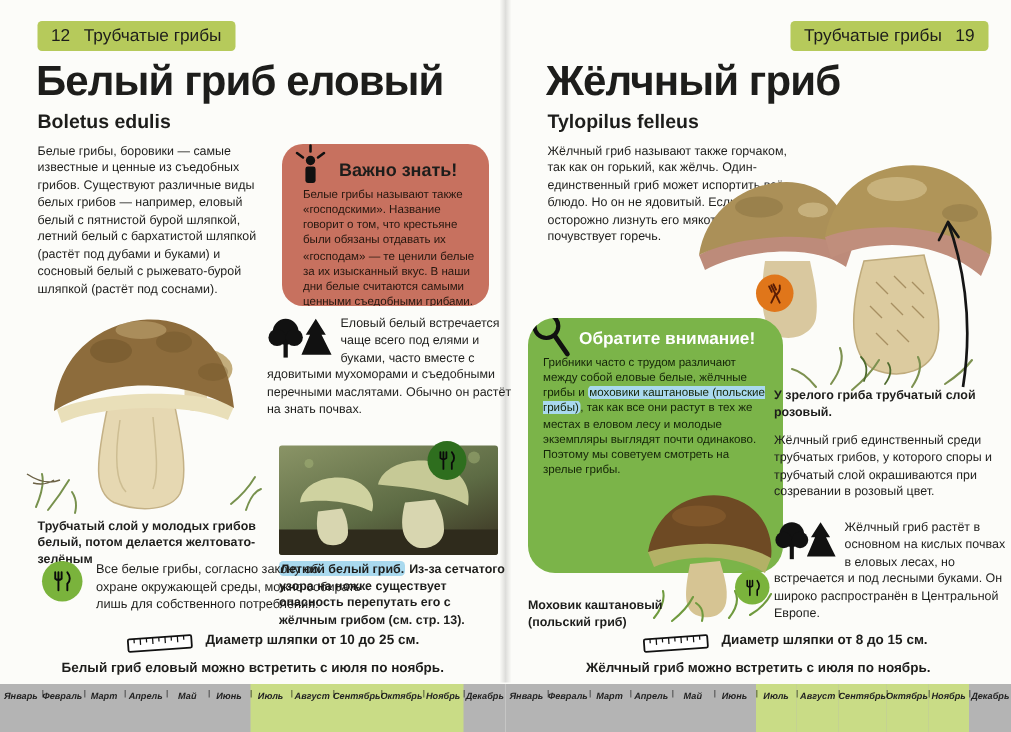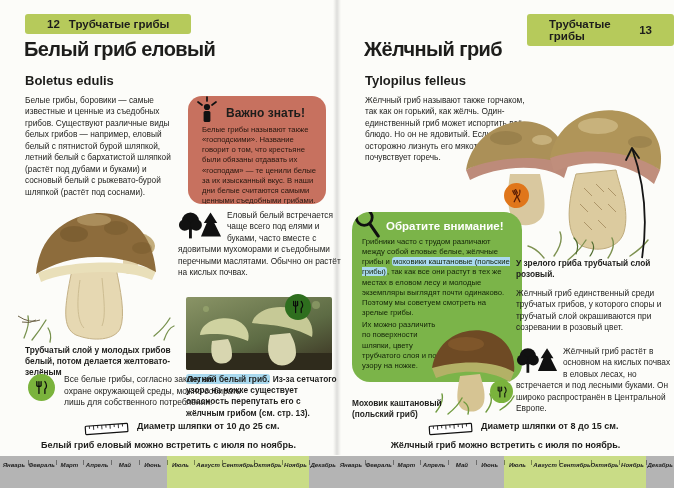--- a/index.html
+++ b/index.html
@@ -6,23 +6,23 @@
     --badge-green:#b6ca5b; --box-salmon:#c7715f; --box-green:#7bb449;
     --highlight-blue:#a9d9ee; --month-gray:#b4b4b4; --month-green:#c9dc86;
     --circle-green:#7ab33c; --circle-dark-green:#2e6e1e; --circle-orange:#e0761a;
     --text-dark:#1d1d1b;
   }
   *{box-sizing:border-box;margin:0;padding:0}
   body{font-family:"Liberation Sans",sans-serif;background:#777;color:var(--text-dark)}
   #canvas{position:relative;width:674px;height:488px;background:#fcfcf9;overflow:hidden;margin:0 auto}
   .gutter{position:absolute;left:333px;top:0;width:8px;height:455px;
           background:linear-gradient(90deg,rgba(0,0,0,0),rgba(0,0,0,.12),rgba(0,0,0,0))}
-  .badge{position:absolute;background:var(--badge-green);font-weight:bold;font-size:11.5px;
-         padding:4px 22px;border-radius:3px;display:flex;gap:9px;align-items:center}
-  .page-title{position:absolute;font-size:20px;font-weight:800;letter-spacing:-.6px}
+  .badge{position:absolute;background:var(--badge-green);font-weight:normal;font-size:11.5px;
+         padding:4px 9px;border-radius:3px;display:flex;gap:9px;align-items:center}
+  .page-title{position:absolute;font-size:28px;font-weight:800;letter-spacing:-.6px}
   .latin{position:absolute;font-size:13px;font-weight:700}
   .para{position:absolute;font-size:8.3px;line-height:1.38}
   .cap{position:absolute;font-size:8.3px;line-height:1.35;font-weight:700}
   .roundbox{position:absolute;border-radius:14px;padding:10px 9px 8px 10px;overflow:hidden}
   .salmon{background:var(--box-salmon)}
   .green{background:var(--box-green)}
   .boxtitle{font-size:12px;font-weight:800;margin-bottom:5px}
   .boxtext{font-size:7.7px;line-height:1.32;color:#26170f}
   .green .boxtext{color:#142408}
   .hl{background:var(--highlight-blue);border-radius:3px;padding:0 1px}
@@ -88,21 +88,21 @@
     <div class="note" style="left:178px;top:210px;width:166px">
       <span class="tree">
         <svg width="44" height="30" viewBox="0 0 46 30">
           <circle cx="13" cy="11" r="9" fill="#111"></circle>
             <circle cx="7" cy="15" r="6" fill="#111"></circle>
           <circle cx="19" cy="15" r="6" fill="#111"></circle>
             <rect x="11.5" y="18" width="3" height="11" fill="#111"></rect>
           <path d="M34,2 L41,13 L38,13 L45,27 L24,27 L30,13 L27,13 Z" fill="#111"></path>
         </svg>
       </span>
-      <span>Еловый белый встречается чаще всего под елями и буками, часто вместе с ядовитыми мухоморами и съедобными перечными маслятами. Обычно он растёт на кислых почвах.</span>
+      <span>Еловый белый встречается чаще всего под елями и буками, часто вместе с ядовитыми мухоморами и съедобными перечными маслятами. Обычно он растёт на знать почвах.</span>
     </div>
 
     <div class="photo" style="left:186px;top:297px;width:146px;height:73px">
       <svg width="146" height="73" viewBox="0 0 146 73">
         <rect x="0" y="56" width="146" height="17" fill="#2f2b1c"></rect>
         <path d="M14,38 C16,22 40,18 52,24 C62,29 64,38 62,44 C44,36 26,36 14,38 Z" fill="#cfd2a0"></path>
         <path d="M26,44 C24,56 26,64 32,66 C40,68 46,64 46,58 C46,50 44,46 42,42 Z" fill="#d8d6b0"></path>
         <path d="M66,26 C70,10 98,6 112,14 C124,20 128,30 126,40 C104,28 82,28 66,26 Z" fill="#c6c996"></path>
         <path d="M84,38 C80,54 82,64 92,68 C102,70 110,64 110,56 C110,46 106,40 104,36 Z" fill="#d8d6b0"></path>
         <circle cx="20" cy="12" r="3" fill="#9aa870" opacity=".7"></circle>
@@ -151,21 +151,21 @@
         <span class="month active">Сентябрь</span>
         <span class="month active">Октябрь</span>
         <span class="month active">Ноябрь</span>
         <span class="month">Декабрь</span>
       </div>
   </div>
 
   <div>
     <div class="badge" style="left:527px;top:14px">
       <span>Трубчатые грибы</span>
-      <span>13</span>
+      <span>19</span>
     </div>
     <div class="page-title" style="left:364px;top:38px">Жёлчный гриб</div>
     <div class="latin" style="left:365px;top:73px">Tylopilus felleus</div>
     <div class="para" style="left:365px;top:95px;width:168px">Жёлчный гриб называют также горчаком, так как он горький, как жёлчь. Один-единственный гриб может испортить всё блюдо. Но он не ядовитый. Если осторожно лизнуть его мякоть, язык почувствует горечь.</div>
 
     <svg style="position:absolute;left:458px;top:96px" width="212" height="168" viewBox="0 0 212 168">
       <path d="M52,78 C48,104 50,122 60,128 C72,132 84,126 86,116 C88,102 84,88 82,78 Z" fill="#d9c89f"></path>
       <path d="M8,74 C36,58 86,54 110,70 L106,82 C84,66 38,70 12,84 Z" fill="#bd8b7a"></path>
       <path d="M8,74 C14,36 52,22 74,26 C98,30 108,48 110,70 C86,56 30,62 8,74 Z" fill="#ab9058"></path>
       <ellipse cx="48" cy="42" rx="16" ry="7" fill="#8a7240" opacity=".5"></ellipse>
@@ -196,21 +196,20 @@
       </svg>
     </div>
 
     <div class="roundbox green" style="left:352px;top:212px;width:170px;height:170px;border-radius:18px;padding-top:8px">
       <svg style="position:absolute;left:2px;top:-6px" width="28" height="34" viewBox="0 0 30 36">
         <circle cx="11" cy="12" r="8.5" fill="none" stroke="#101010" stroke-width="3"></circle>
         <path d="M17,19 L26,32" stroke="#101010" stroke-width="3.4" stroke-linecap="round"></path>
       </svg>
       <div class="boxtitle" style="margin-left:24px;color:#fff;font-size:11.5px">Обратите внимание!</div>
       <div class="boxtext"><span>Грибники часто с трудом различают между собой еловые белые, жёлчные грибы и </span><span class="hl">моховики каштановые (польские грибы)</span><span>, так как все они растут в тех же местах в еловом лесу и молодые экземпляры выглядят почти одинаково. Поэтому мы советуем смотреть на зрелые грибы.</span></div>
-      <div class="boxtext" style="width:76px;margin-top:2px">Их можно различить по поверхности шляпки, цвету трубчатого слоя и по узору на ножке.</div>
     </div>
 
     <svg style="position:absolute;left:420px;top:318px" width="106" height="98" viewBox="0 0 106 98">
       <path d="M40,58 C36,78 36,88 44,92 C54,96 62,92 64,84 C66,74 62,64 60,56 Z" fill="#d6c493"></path>
       <path d="M12,50 C36,38 72,38 94,54 L90,64 C68,50 36,52 16,60 Z" fill="#b3b166"></path>
       <path d="M12,50 C18,16 50,8 68,14 C88,20 96,38 94,54 C70,40 32,44 12,50 Z" fill="#6e4a24"></path>
       <ellipse cx="46" cy="26" rx="18" ry="7" fill="#8a5f2e" opacity=".6"></ellipse>
       <path d="M16,94 q8,-10 6,-18 M28,96 q10,-8 14,-16 M66,94 q8,-10 4,-18 M80,92 q10,-6 14,-14 M48,96 q2,-8 -4,-12" stroke="#6f9a3e" stroke-width="1.4" fill="none" stroke-linecap="round"></path>
     </svg>
     <div class="circle" style="left:490px;top:380px;width:23px;height:23px;background:var(--circle-green)">

